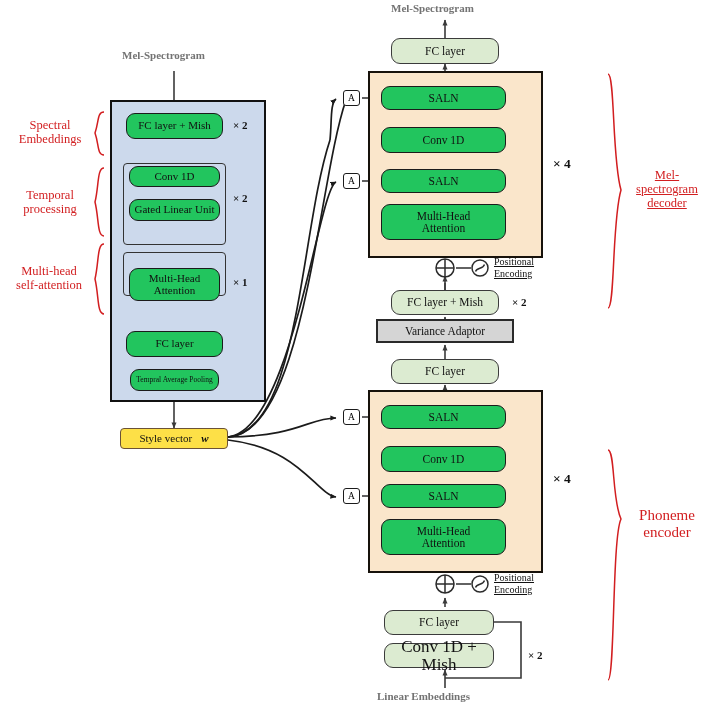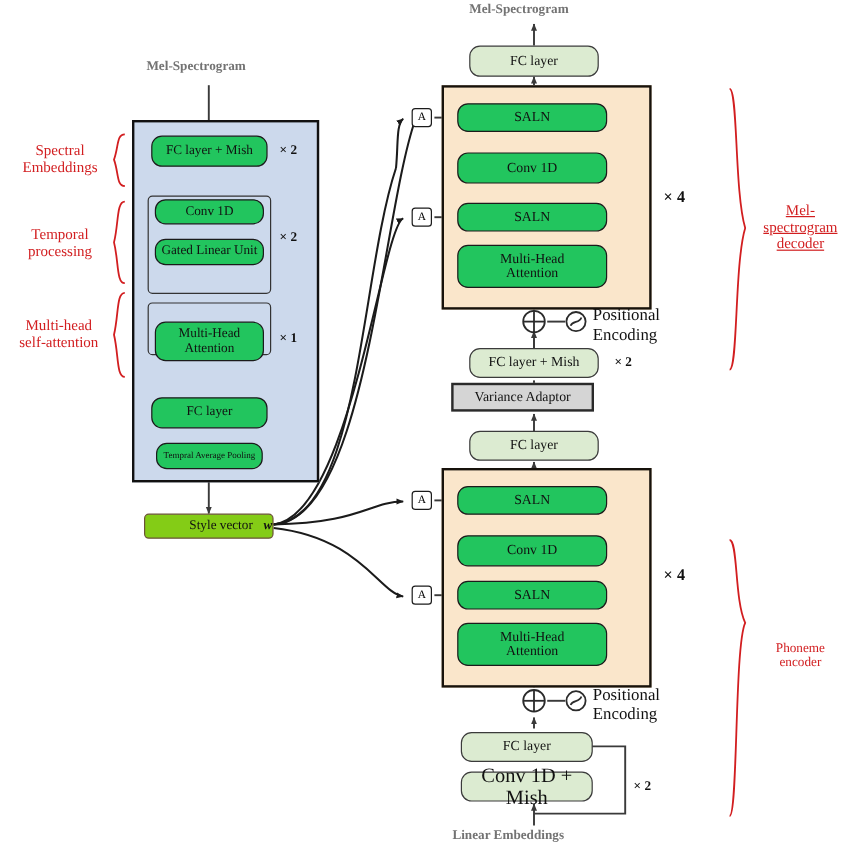--- a/index.html
+++ b/index.html
@@ -19,40 +19,40 @@
     display:flex;align-items:center;justify-content:center;
     text-align:center;
     line-height:1.05;
     color:#111;
     z-index:3;
   }
   .rnd{border:1.6px solid #1b1b1b;border-radius:9px;background:#22c55e;}
 
   .green{background:#dcebd1;border:1.5px solid #3b3b3b;border-radius:9px;}
   .grey{background:#d5d5d5;border:2.2px solid #2a2a2a;border-radius:0;}
-  .peach{background:#84cc16;border:1.5px solid #6b5237;border-radius:4px;justify-content:flex-end;}
+  .peach{background:#fde047;border:1.5px solid #6b5237;border-radius:4px;}
 
   
   .panel{position:absolute;box-sizing:border-box;z-index:1;}
   .panel-blue{background:#ccd9ec;border:2.6px solid #111;}
   .panel-tan{background:#fae6cb;border:2.6px solid #17120b;}
 
   
   .subframe{position:absolute;box-sizing:border-box;border:1.4px solid #333;border-radius:4px;
             background:transparent;z-index:2;}
   .red{position:absolute;color:#d21e20;z-index:4;text-align:center;line-height:1.12;}
   .mult{position:absolute;color:#111;font-weight:bold;z-index:4;white-space:nowrap;}
   .adapter{
     position:absolute;box-sizing:border-box;
     width:17px;height:16px;background:#fff;
     border:1.4px solid #1b1b1b;border-radius:3px;
     display:flex;align-items:center;justify-content:center;
     font-size:9.5px;z-index:5;
   }
-  .pe-label{position:absolute;font-size:14px;color:#111;line-height:1.15;z-index:4;}
+  .pe-label{position:absolute;font-size:10px;color:#111;line-height:1.15;z-index:4;text-decoration:underline;}
   .title{position:absolute;font-size:11px;color:#737373;z-index:4;white-space:nowrap;font-weight:bold;}
   .italicw{font-style:italic;font-weight:bold;}
 </style>
 </head>
 <body>
 
 <div id="root">
 
   <svg id="wires" viewBox="0 0 710 712" xmlns="http://www.w3.org/2000/svg">
     <defs>
@@ -224,37 +224,37 @@
   <div class="red" style="left:628px;top:168px;width:78px;font-size:12.5px;white-space:pre-line;text-decoration:underline;">Mel-
 spectrogram
 decoder</div>
 
   <div class="pe-label" style="left:494px;top:256px;white-space:pre-line;">Positional
 Encoding</div>
 
   <div class="node green" style="left:391px;top:290px;width:108px;height:25px;font-size:11.5px;">FC layer + Mish</div>
   <div class="mult" style="left:512px;top:296px;font-size:11px;">× 2</div>
 
-  <div class="node grey" style="left:376px;top:319px;width:119px;height:24px;font-size:11.5px;">Variance Adaptor</div>
+  <div class="node grey" style="left:376px;top:319px;width:138px;height:24px;font-size:11.5px;">Variance Adaptor</div>
 
   <div class="node green" style="left:391px;top:359px;width:108px;height:25px;font-size:11.5px;">FC layer</div>
 
   <div class="panel panel-tan" style="left:368px;top:390px;width:175px;height:183px;"></div>
 
   <div class="node rnd" style="left:381px;top:405px;width:125px;height:24px;font-size:11.5px;">SALN</div>
   <div class="node rnd" style="left:381px;top:446px;width:125px;height:26px;font-size:11.5px;">Conv 1D</div>
   <div class="node rnd" style="left:381px;top:484px;width:125px;height:24px;font-size:11.5px;">SALN</div>
   <div class="node rnd" style="left:381px;top:519px;width:125px;height:36px;font-size:11.5px;white-space:pre-line;">Multi-Head
 Attention</div>
 
   <div class="adapter" style="left:343px;top:409px;">A</div>
   <div class="adapter" style="left:343px;top:488px;">A</div>
 
   <div class="mult" style="left:553px;top:471px;font-size:13.5px;">× 4</div>
-  <div class="red" style="left:628px;top:534px;width:78px;font-size:11px;white-space:pre-line;">Phoneme
+  <div class="red" style="left:628px;top:507px;width:78px;font-size:15px;white-space:pre-line;">Phoneme
 encoder</div>
 
   <div class="pe-label" style="left:494px;top:572px;white-space:pre-line;">Positional
 Encoding</div>
 
   <div class="node green" style="left:384px;top:610px;width:110px;height:25px;font-size:11.5px;">FC layer</div>
   <div class="node green" style="left:384px;top:643px;width:110px;height:25px;font-size:17px;">Conv 1D + Mish</div>
   <div class="mult" style="left:528px;top:649px;font-size:11px;">× 2</div>
 
 </div>

